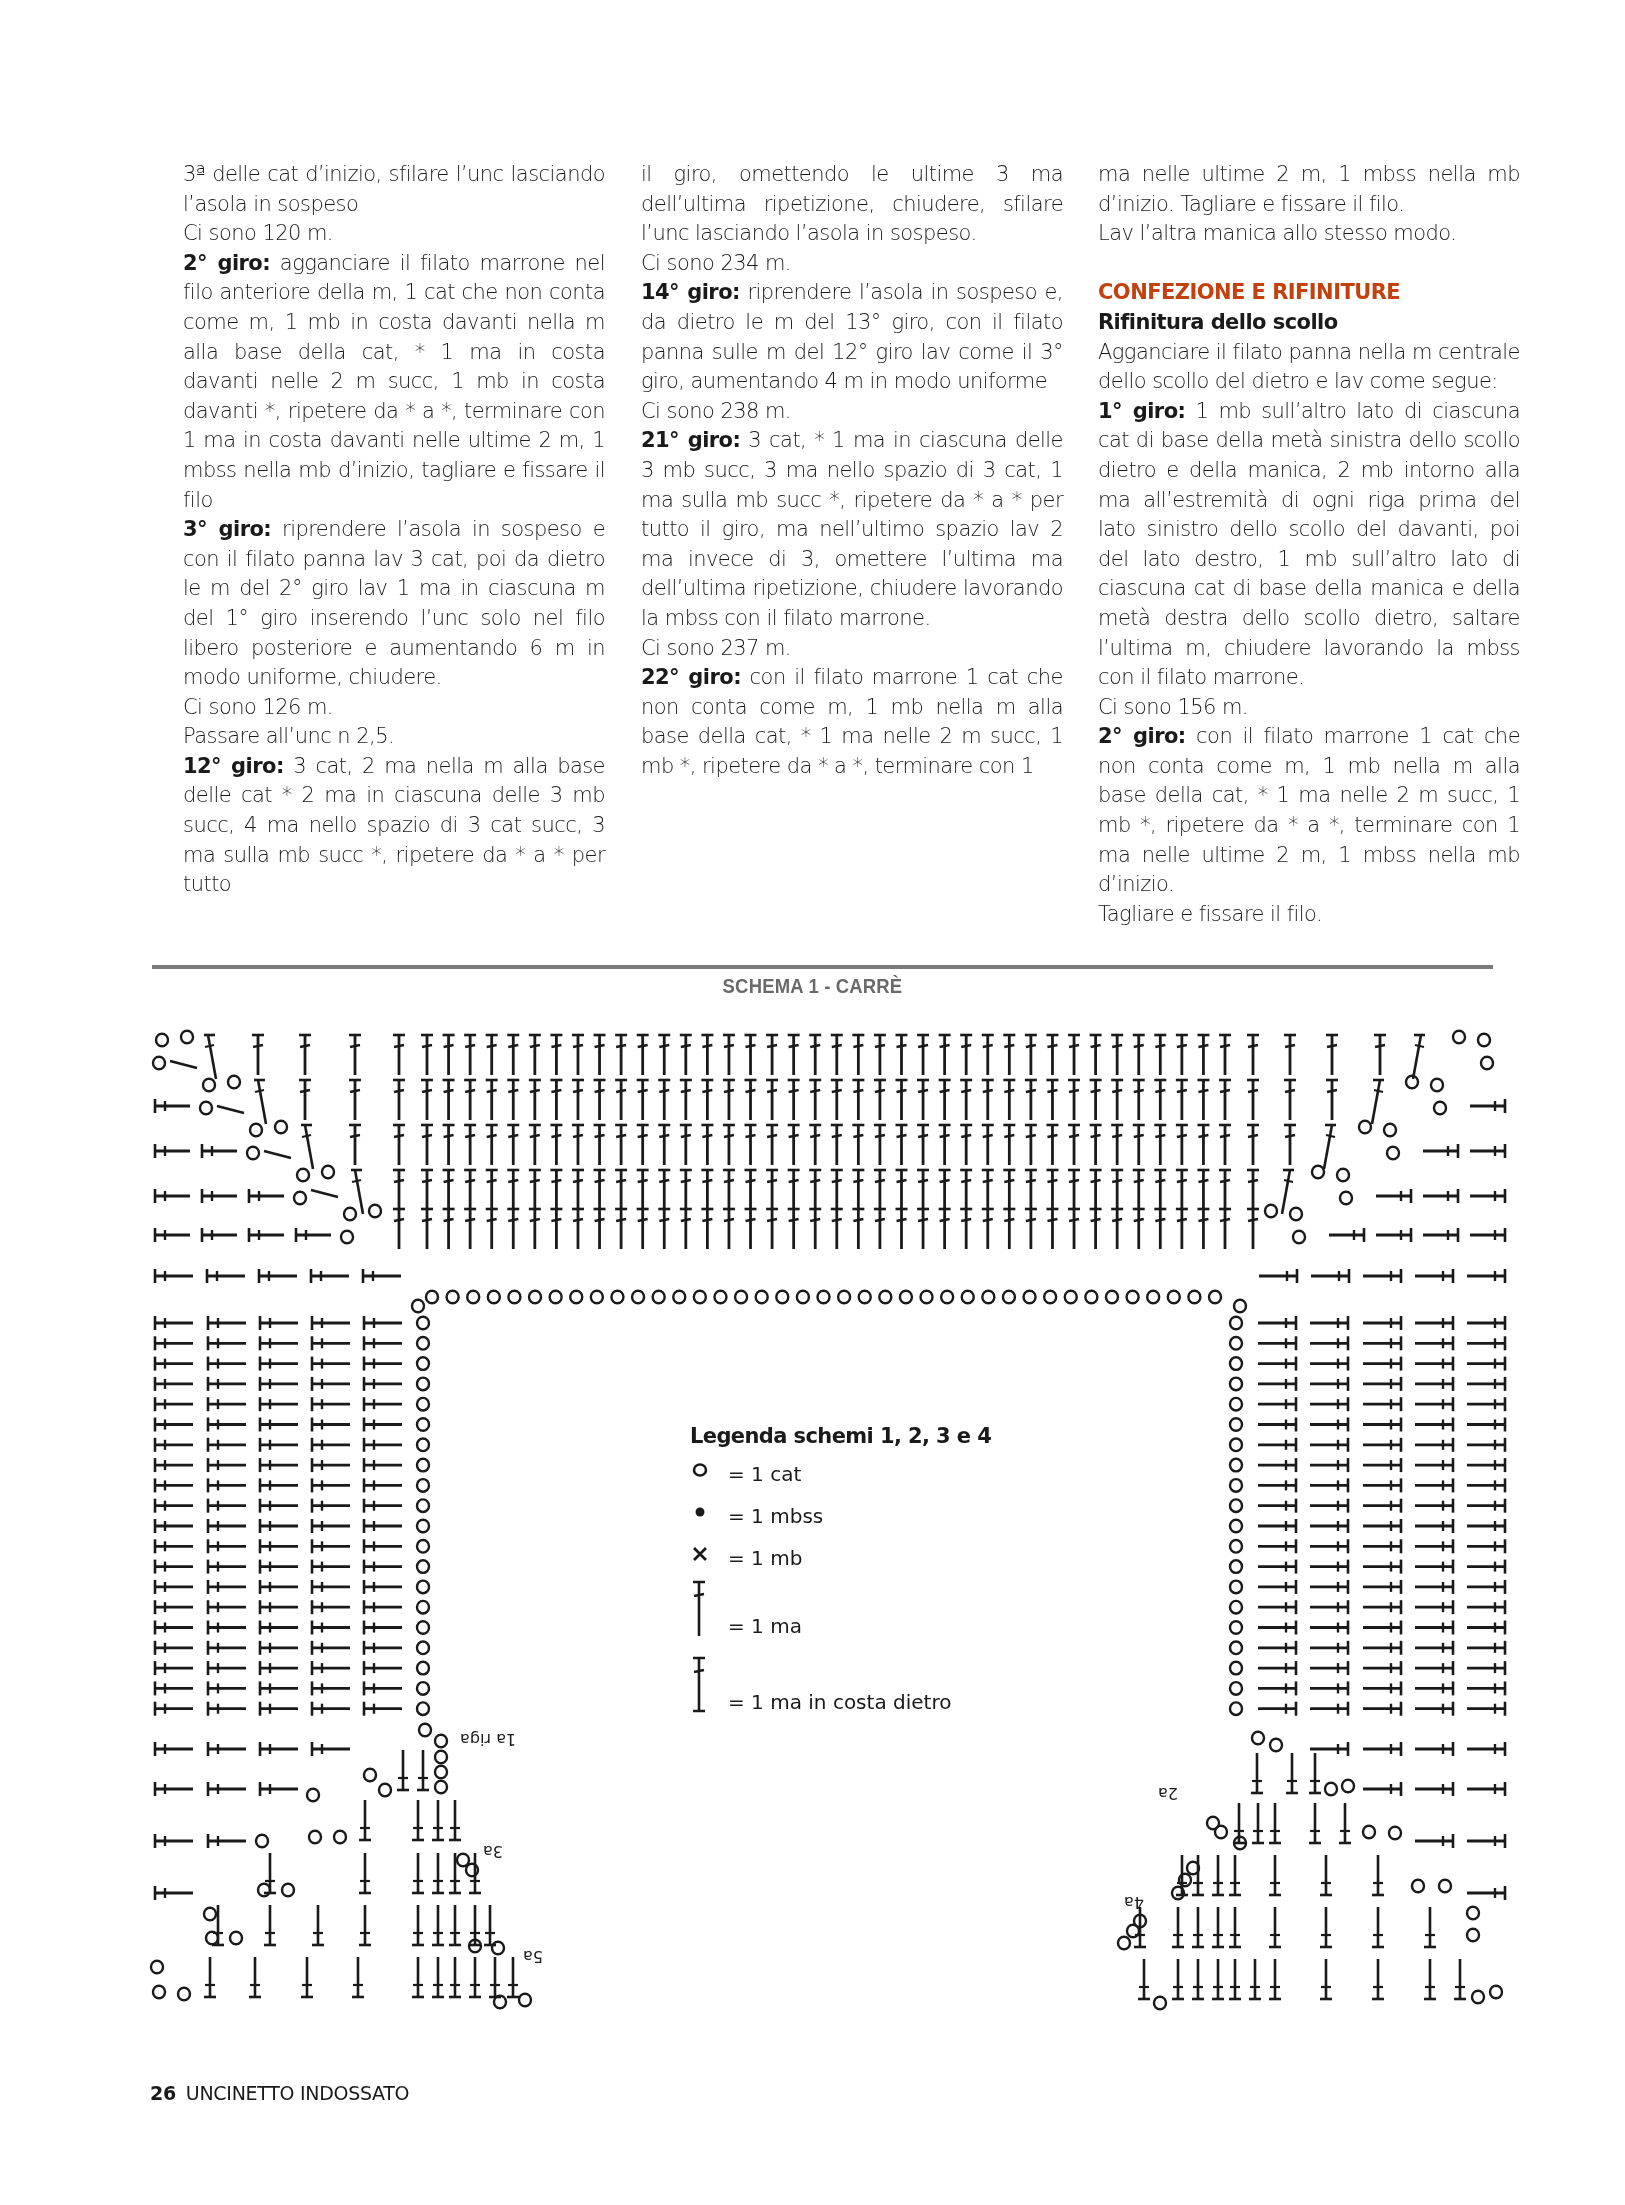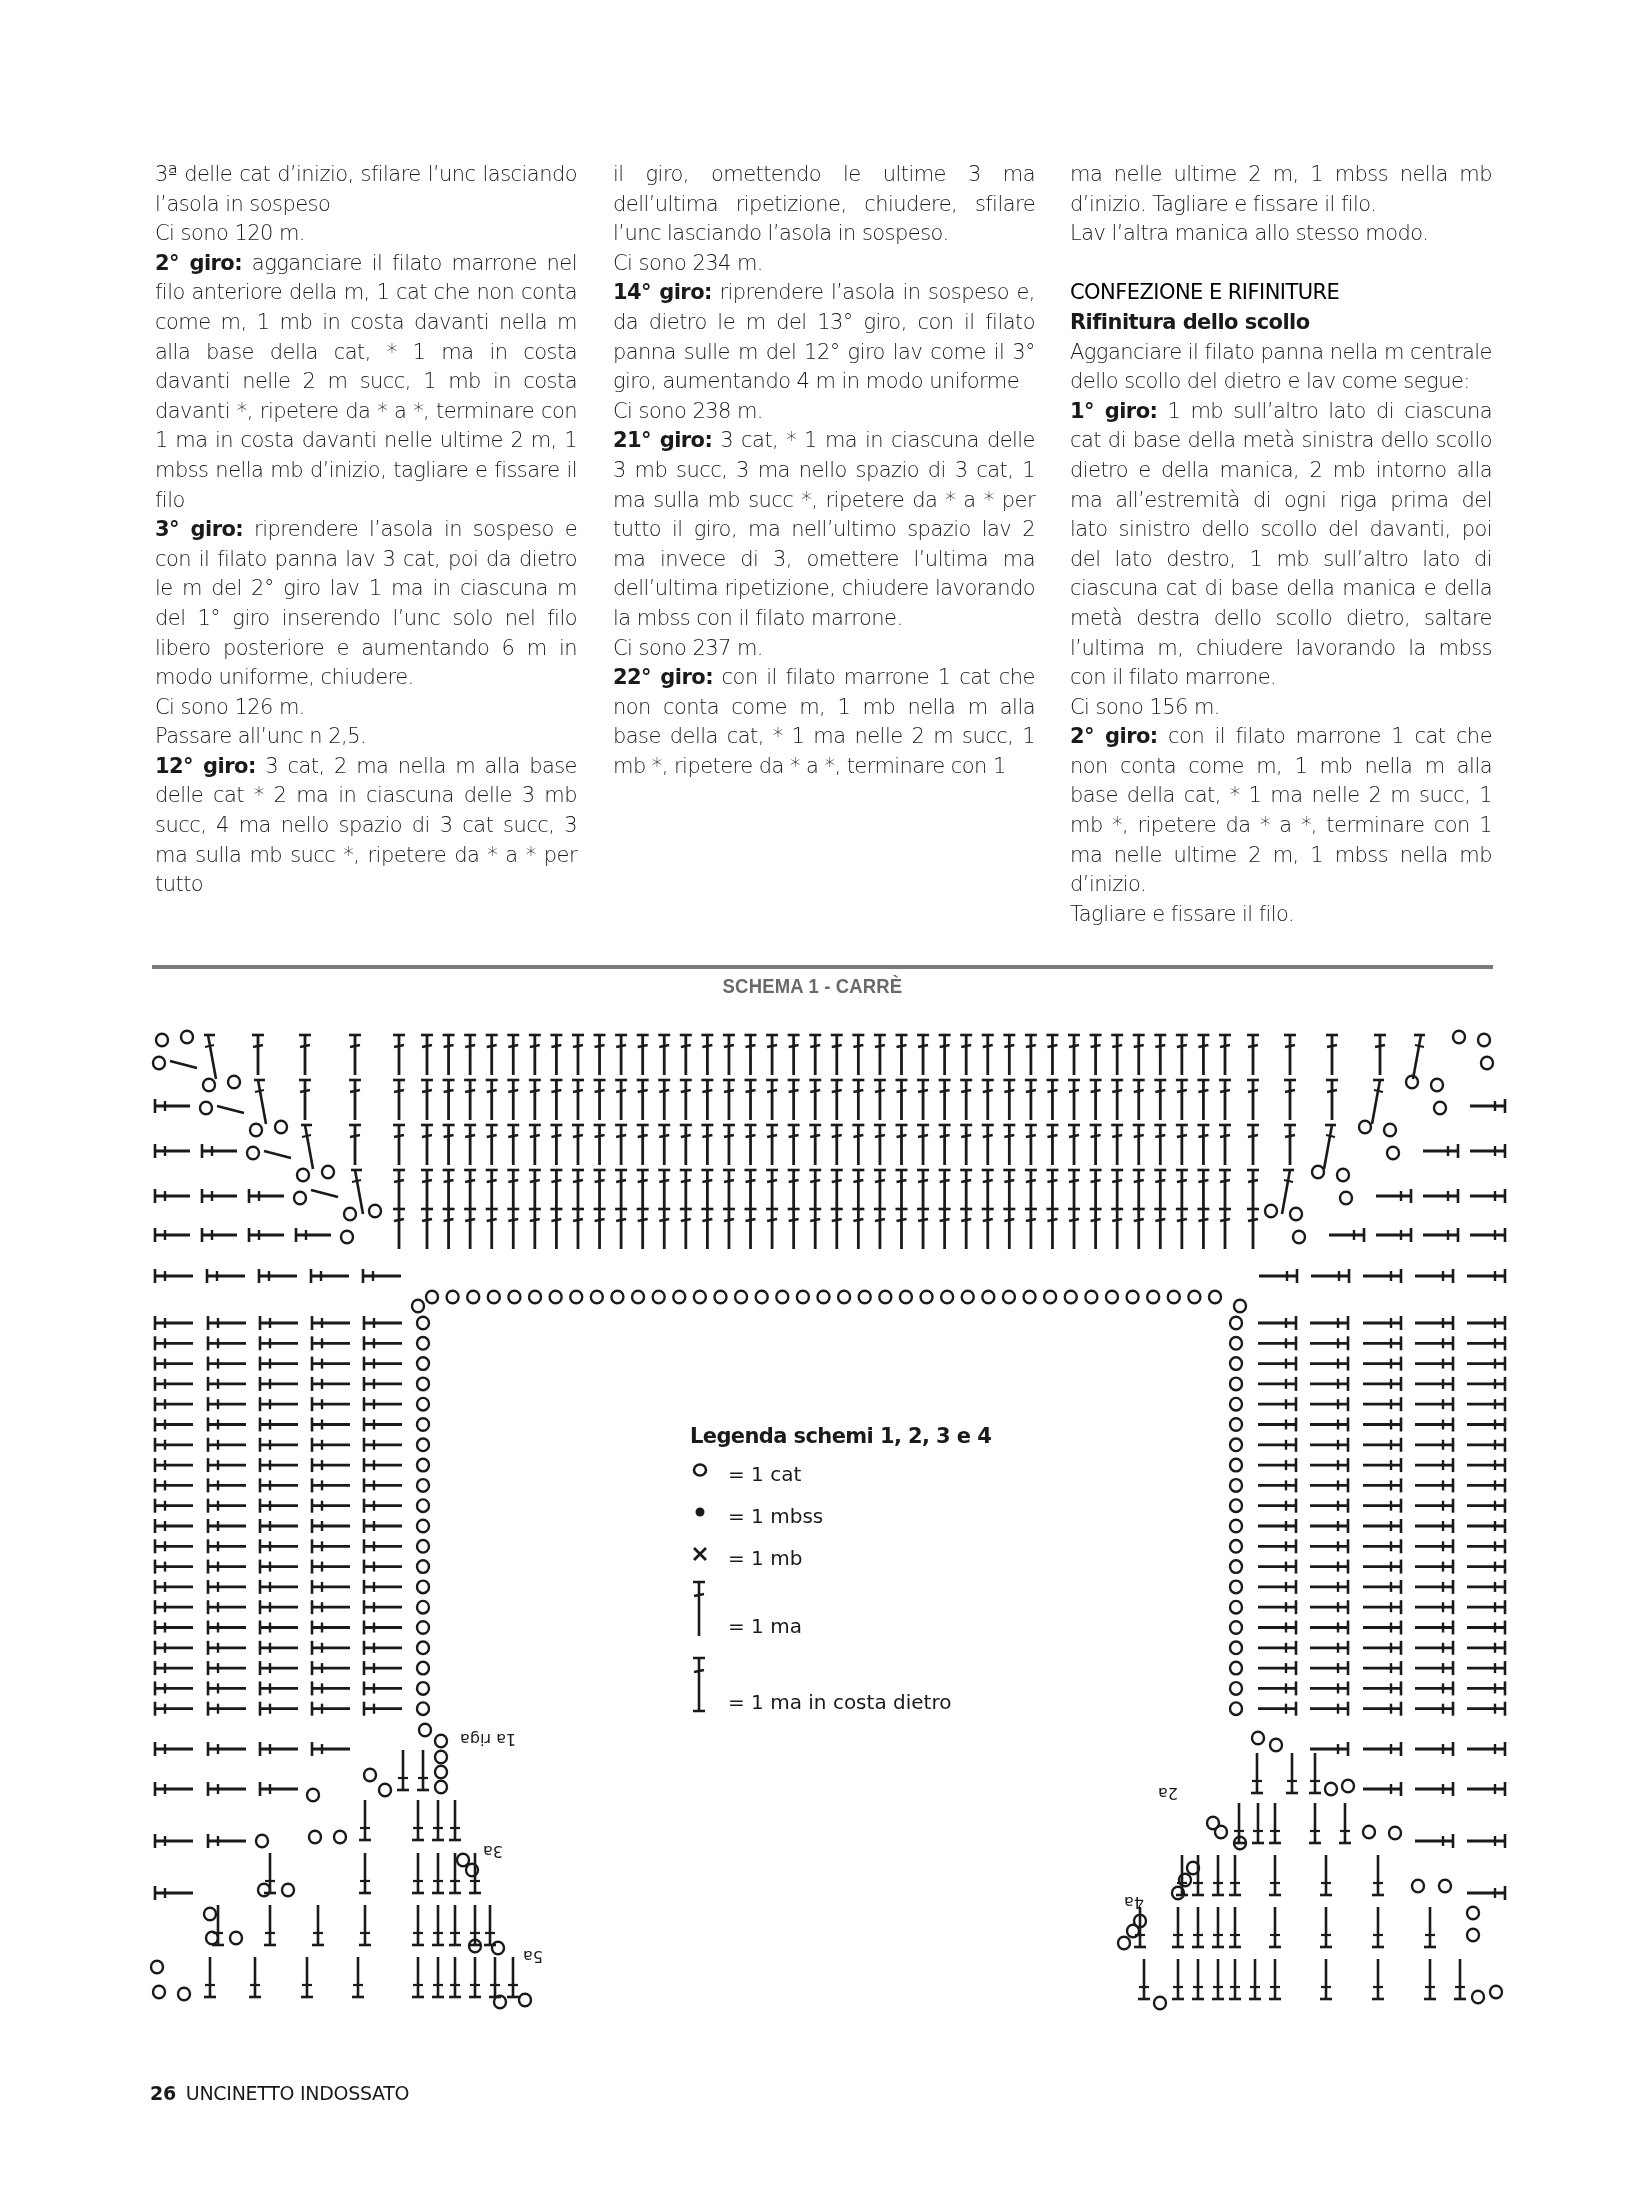--- a/index.html
+++ b/index.html
@@ -1,23 +1,23 @@
 <!DOCTYPE html>
 <html><head>
 <meta charset="utf-8">
 <style>
   html,body{margin:0;padding:0;background:#ffffff;}
   body{width:1625px;height:2205px;position:relative;overflow:hidden;font-family:"DejaVu Sans",sans-serif;color:#1a1a1a;}
-  .col{position:absolute;top:160px;width:422px;font-size:21px;line-height:29.6px;letter-spacing:-0.55px;text-align:justify;font-family:"DejaVu Sans",sans-serif;font-weight:300;}
+  .col{position:absolute;top:160px;width:422px;font-size:21px;line-height:29.6px;letter-spacing:-0.55px;text-align:justify;font-family:"DejaVu Sans",sans-serif;font-weight:300;margin-left:28px;}
   .col p{margin:0;}
   .col b{font-weight:700;}
   #col1{left:155px;}
   #col2{left:613px;}
   #col3{left:1070px;}
-  .section-head{color:#000000;font-weight:400;margin-top:29.6px !important;}
+  .section-head{color:#c2410c;font-weight:700;margin-top:29.6px !important;}
   .subhead{font-weight:700;}
   .rule{position:absolute;left:152px;top:965px;width:1341px;height:4px;background:#7a7a7a;}
   .schema-title{position:absolute;left:0;width:1625px;top:974px;text-align:center;font-family:"Liberation Sans",sans-serif;font-weight:700;font-size:21px;color:#6a6a6a;letter-spacing:0.2px;transform:scaleX(0.88);}
   #chart{position:absolute;left:0;top:0;width:1625px;height:2205px;}
   .legend{position:absolute;left:690px;top:1424px;font-family:"DejaVu Sans",sans-serif;}
   .legend-title{font-weight:700;font-size:21px;letter-spacing:-0.6px;margin-bottom:6px;}
   .legend-item{position:relative;height:42px;font-size:20px;}
   .legend-item .sym{position:absolute;left:0;top:0;width:24px;height:40px;}
   .legend-item .lbl{position:absolute;left:38px;top:8px;white-space:nowrap;}
   .legend-item.tall{height:76px;}

